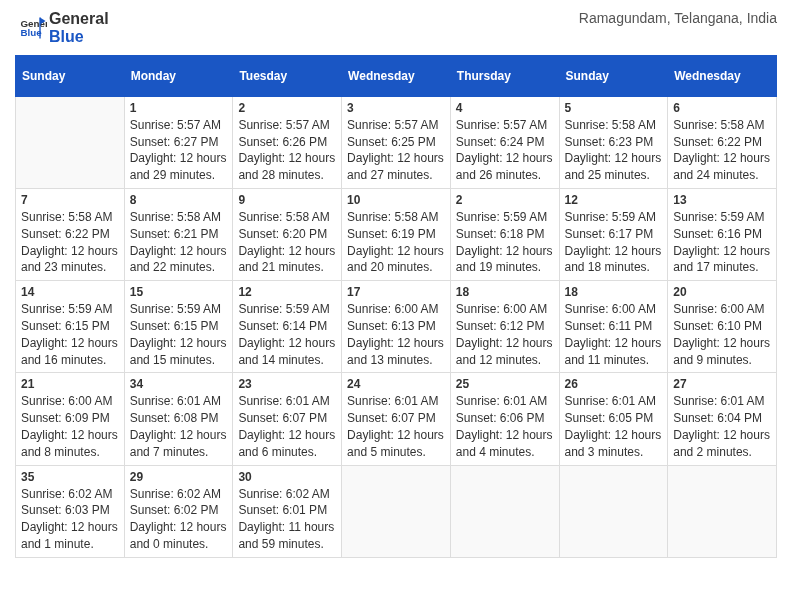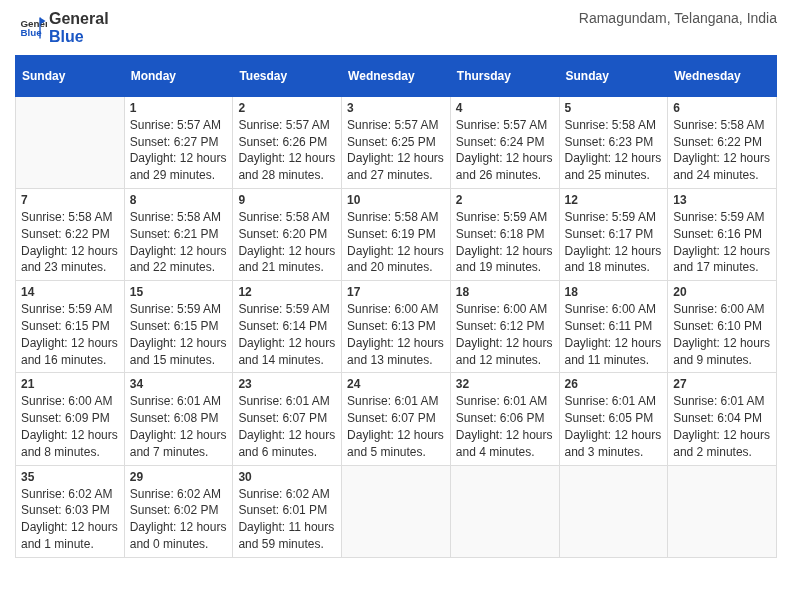--- a/index.html
+++ b/index.html
@@ -293,21 +293,21 @@
 and 6 minutes.</div>
           </td>
           <td>
             <div class="day-num">24</div>
             <div class="day-info" style="white-space: pre-line;">Sunrise: 6:01 AM
 Sunset: 6:07 PM
 Daylight: 12 hours
 and 5 minutes.</div>
           </td>
           <td>
-            <div class="day-num">32</div>
+            <div class="day-num">25</div>
             <div class="day-info" style="white-space: pre-line;">Sunrise: 6:01 AM
 Sunset: 6:06 PM
 Daylight: 12 hours
 and 4 minutes.</div>
           </td>
           <td>
             <div class="day-num">26</div>
             <div class="day-info" style="white-space: pre-line;">Sunrise: 6:01 AM
 Sunset: 6:05 PM
 Daylight: 12 hours

